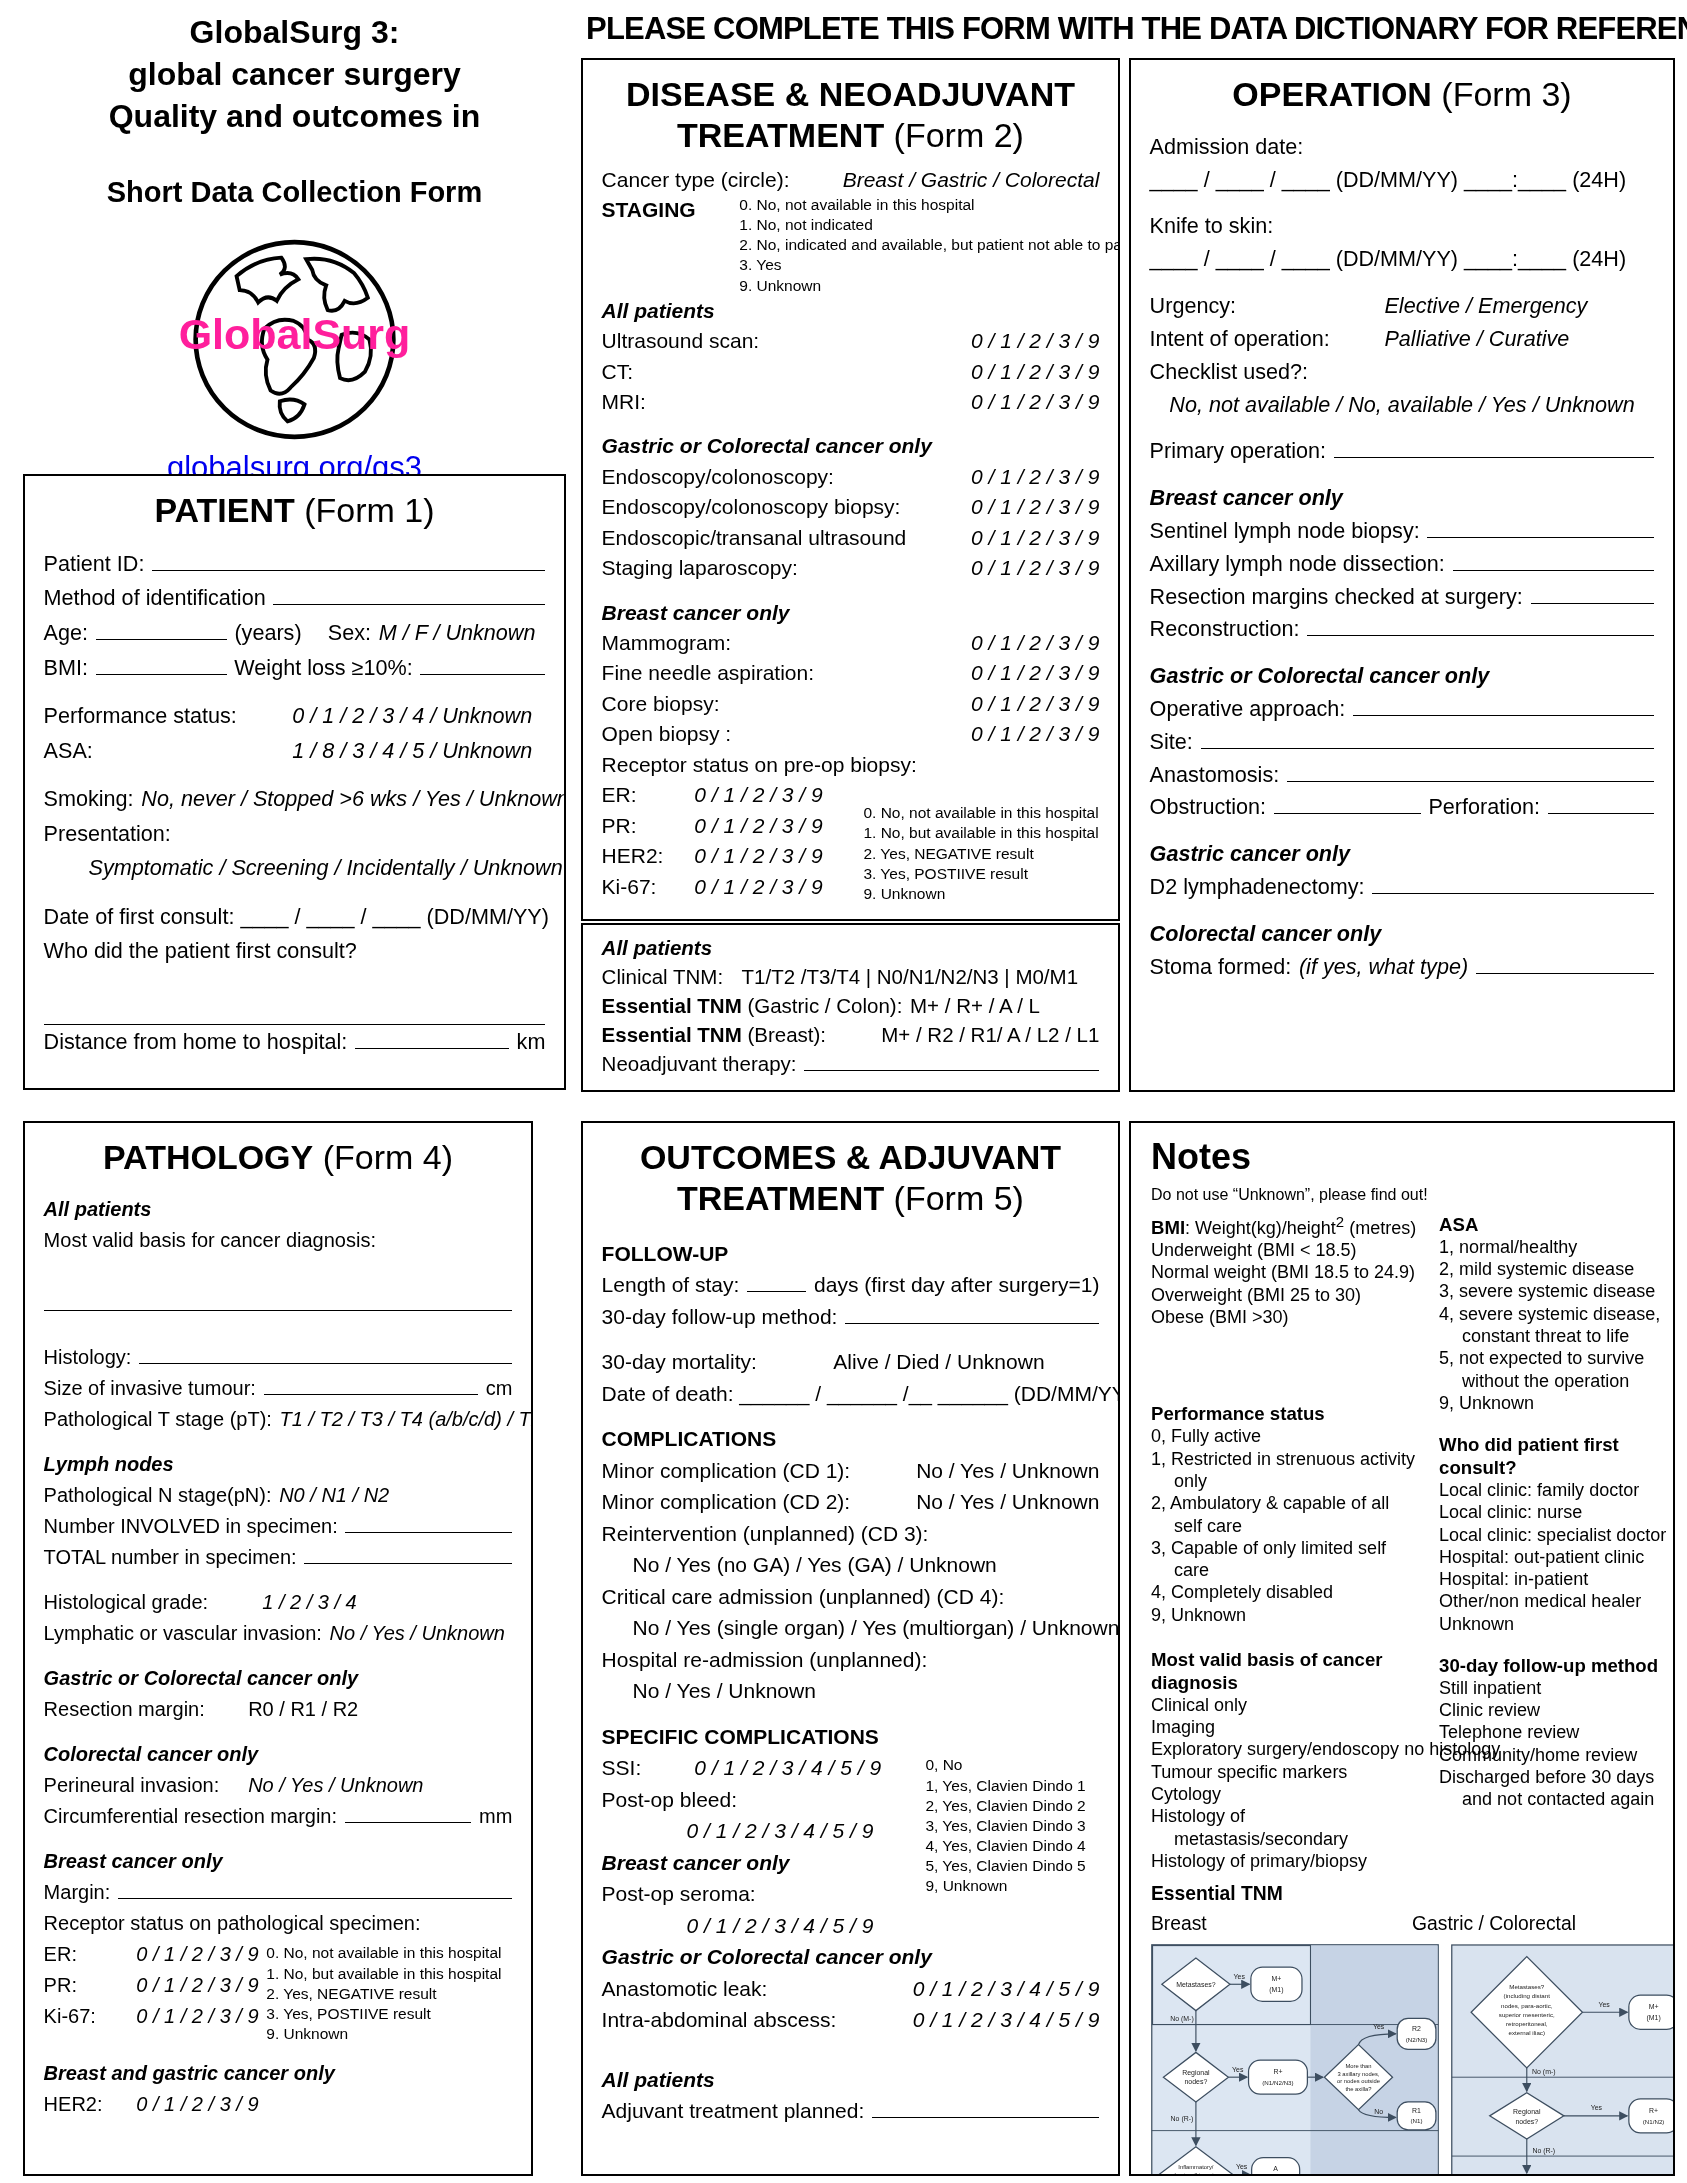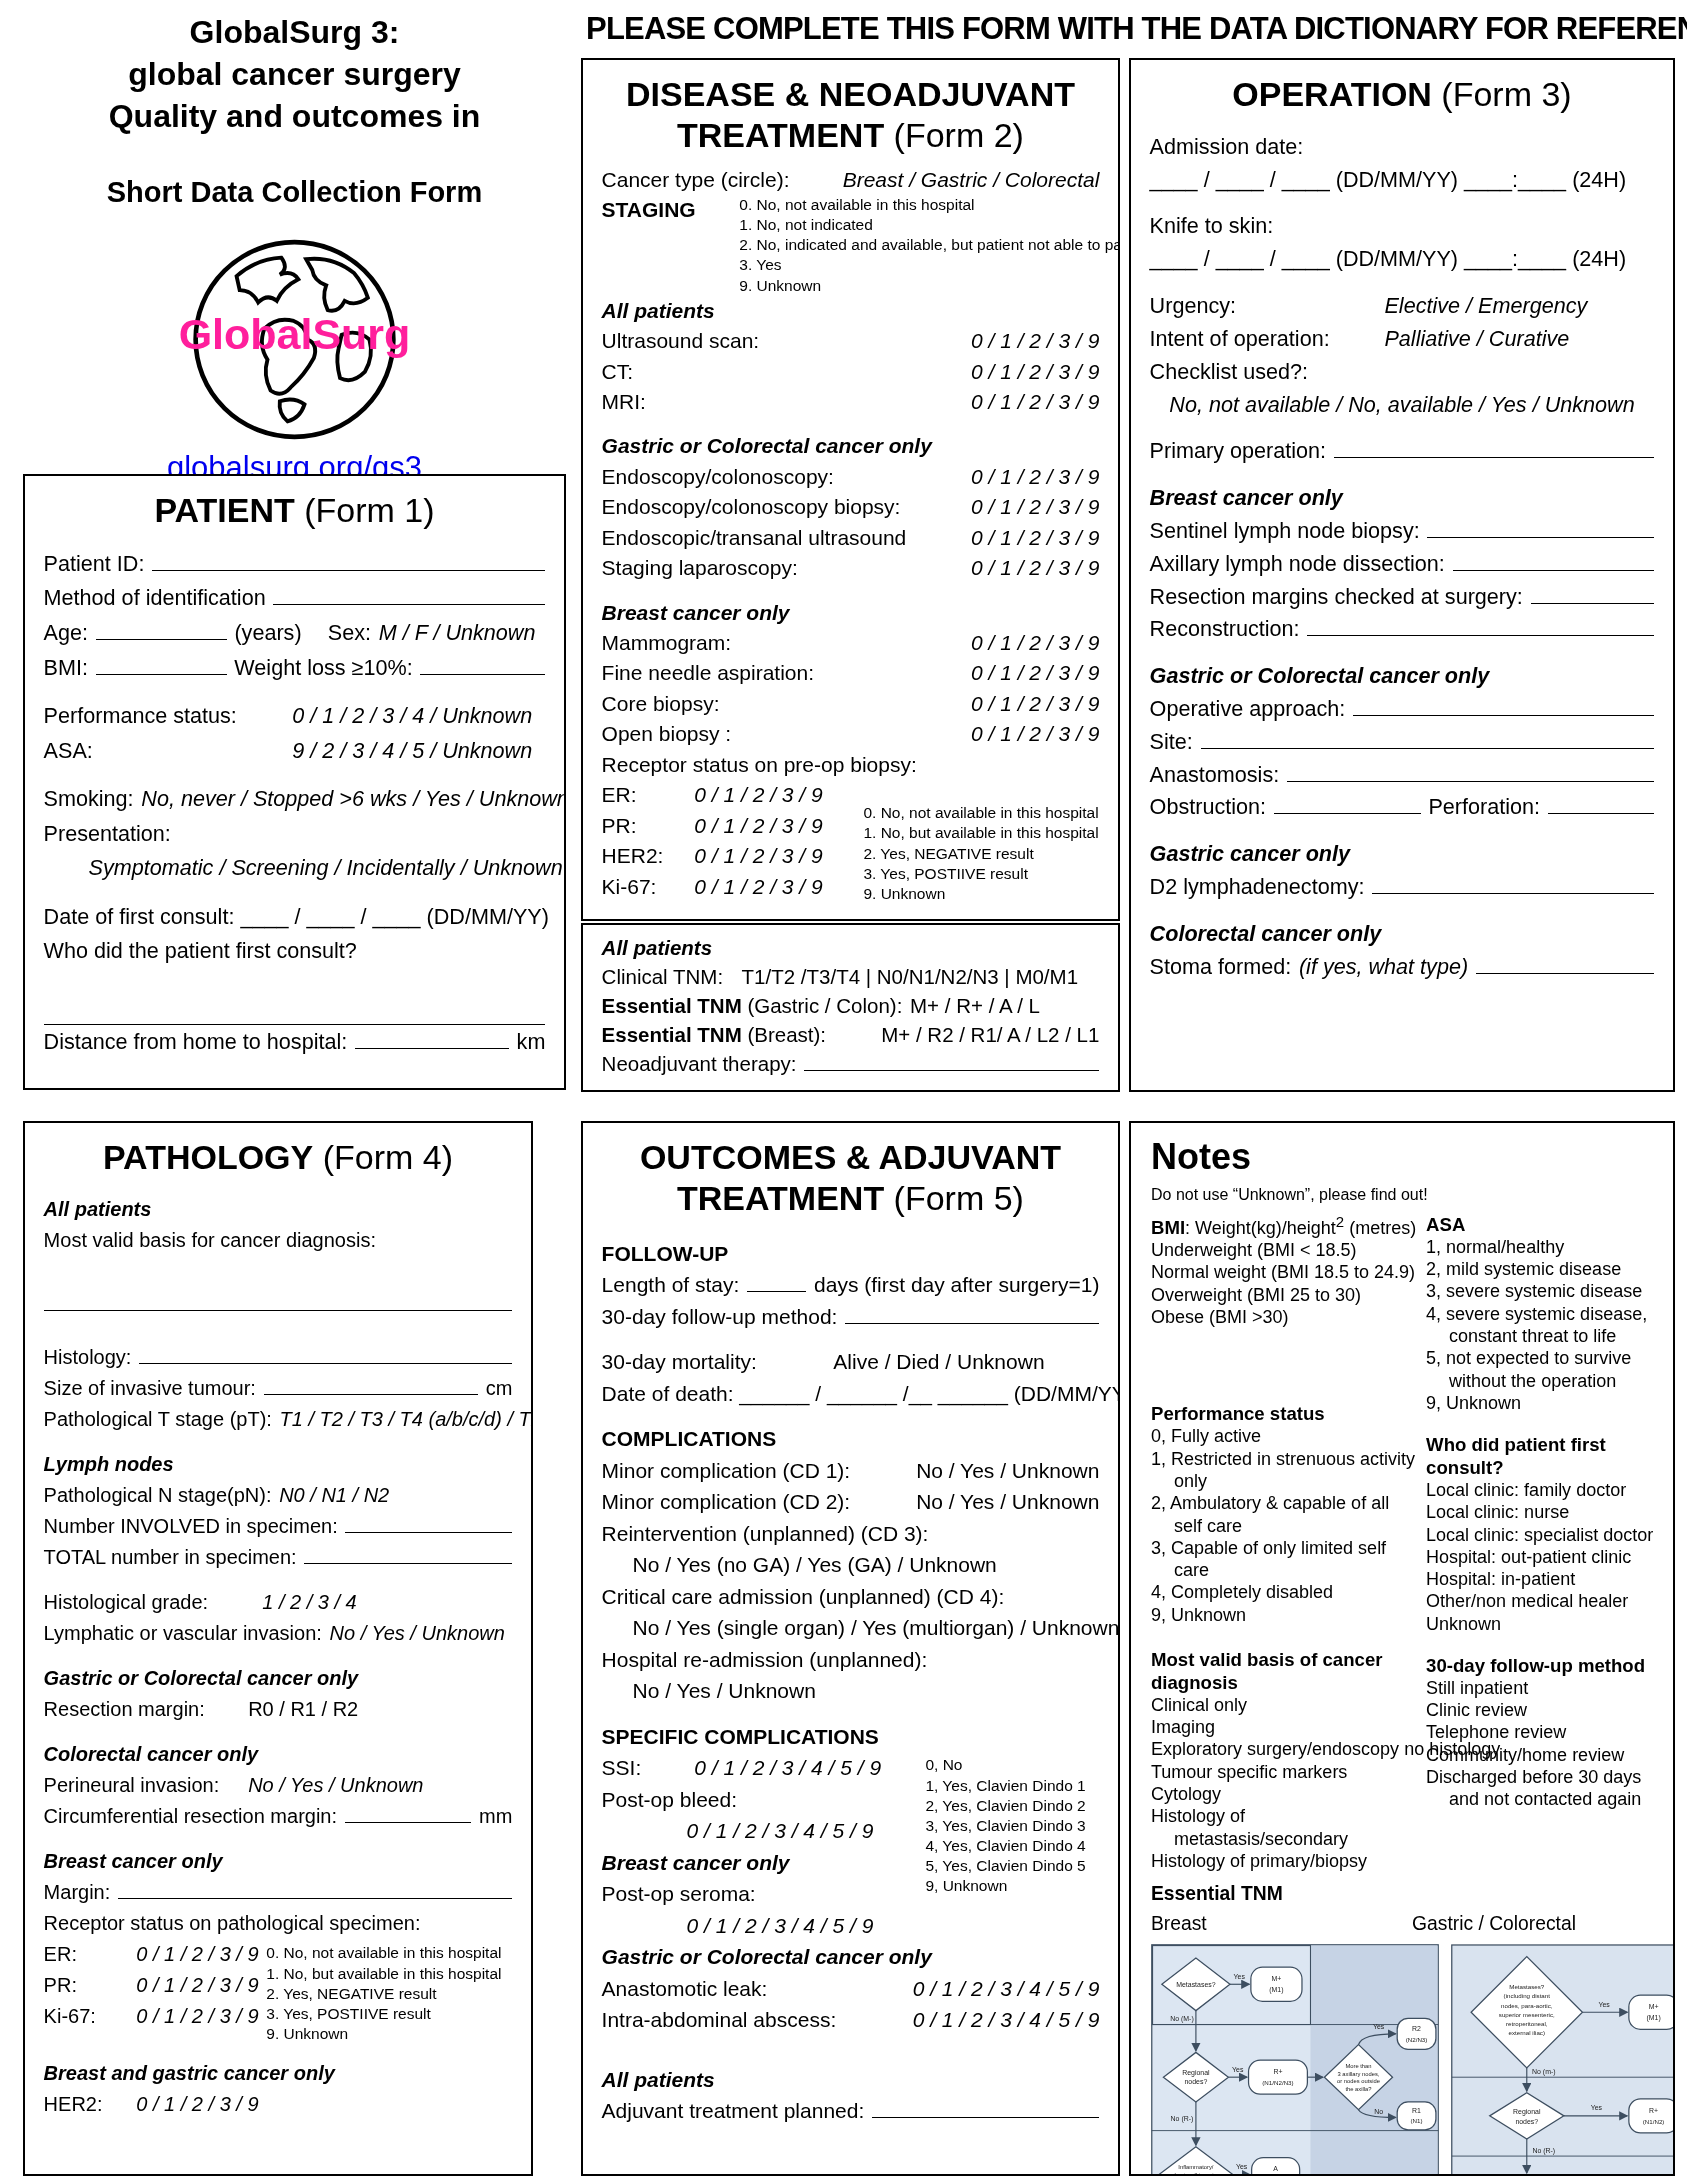--- a/index.html
+++ b/index.html
@@ -30,21 +30,21 @@
   .globe-wrap{position:relative;width:209px;height:207px;margin:21.6px auto 0}
   .logo-text{position:absolute;left:50%;top:47%;transform:translate(-50%,-50%);
              font-size:43px;font-weight:bold;color:#ff1f9c;white-space:nowrap}
   .site-link{display:inline-block;margin-top:1.5px;font-size:31px;color:#0000ee;text-decoration:underline;cursor:pointer}
   
   .topnote{position:absolute;left:586px;top:6.2px;width:1085px;text-align:center;
            font-size:31px;font-weight:bold;letter-spacing:-0.8px;white-space:nowrap}
   
   .notes-title{font-size:36px;font-weight:bold;line-height:1.1;margin:1.5px 0 6.2px}
   .notes-intro{font-size:16px;margin-bottom:6px}
-  .ncols{display:grid;grid-template-columns:54% 46%;column-gap:4px;font-size:18px;line-height:1.24}
+  .ncols{display:grid;grid-template-columns:54% 46%;column-gap:17px;font-size:18px;line-height:1.24}
   .ncols .hd{font-weight:bold;font-size:18.6px}
   .nitem{padding-left:23px;text-indent:-23px}
   .sp96{height:74px}.sp28{height:21.6px}.sp24{height:18.6px}
   .tnm-head{font-weight:bold;font-size:19.3px;margin-top:7.7px}
   .tnm-labels{display:flex;font-size:19.3px;margin:1.5px 0 4.6px}
   .tnm-labels .first{flex:0 0 52%}
   .charts{position:relative;height:319px}
   .fc{position:absolute;top:0}
   .fc text{font-family:"Liberation Sans",sans-serif;fill:#222;text-anchor:middle}
   .fc .shape{fill:#fff;stroke:#3d4e60;stroke-width:1.6}
@@ -101,21 +101,21 @@
         <span>Weight loss ≥10%:</span>
         <span class="fill"></span>
       </div>
     <div class="gap"></div>
     <div class="rowl">
         <span class="w48">Performance status:</span>
         <span class="opt">0 / 1 / 2 / 3 / 4 / Unknown</span>
       </div>
     <div class="rowl">
         <span class="w48">ASA:</span>
-        <span class="opt">9 / 2 / 3 / 4 / 5 / Unknown</span>
+        <span class="opt">1 / 8 / 3 / 4 / 5 / Unknown</span>
       </div>
     <div class="gap"></div>
     <div class="rowl">
         <span>Smoking:</span>
         <span class="opt">No, never / Stopped &gt;6 wks / Yes / Unknown</span>
       </div>
     <div>Presentation:</div>
     <div class="indent opt">Symptomatic / Screening / Incidentally / Unknown</div>
     <div class="gap"></div>
     <div class="plain">Date of first consult: ____ / ____ / ____  (DD/MM/YY)</div>

